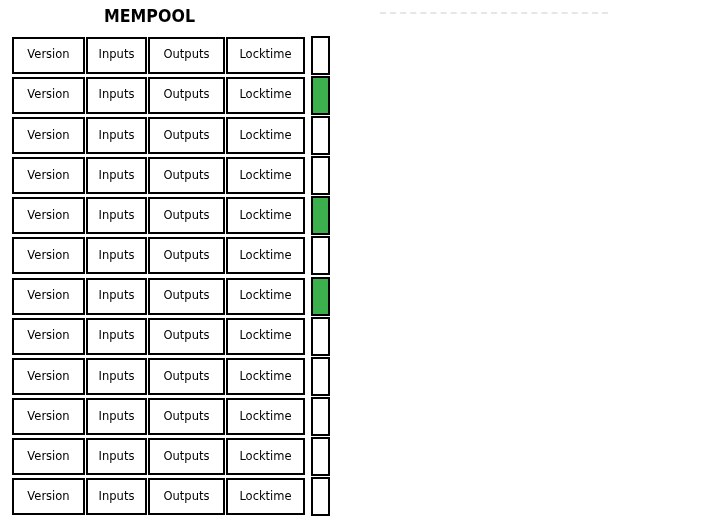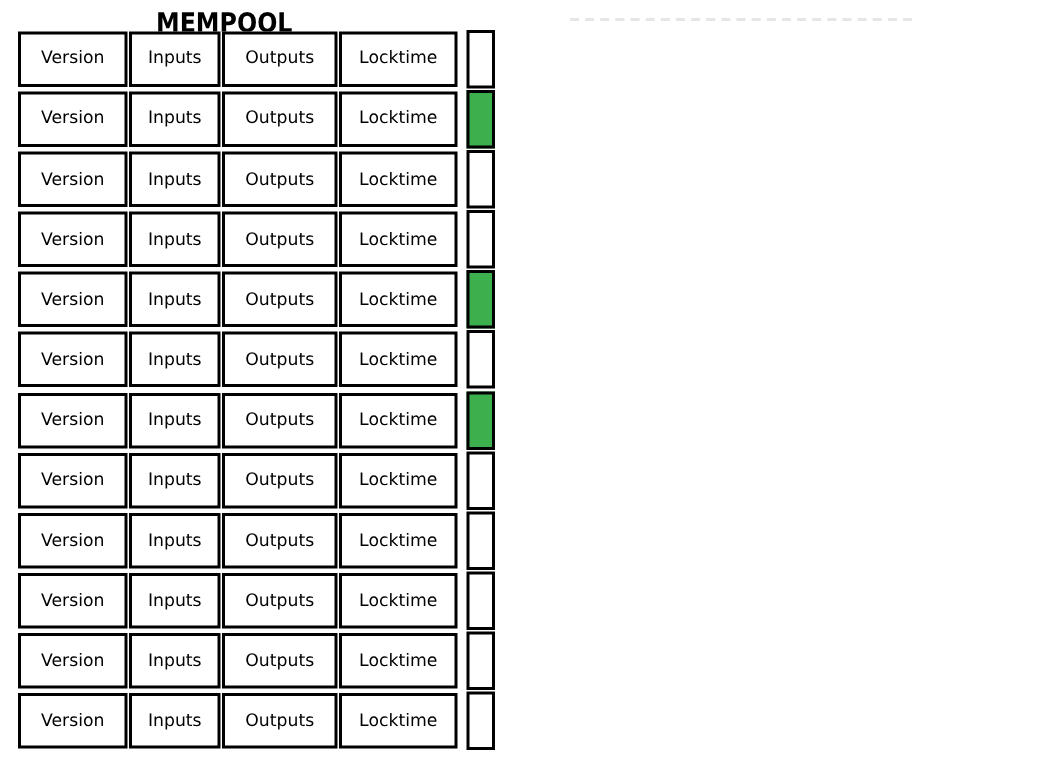--- a/index.html
+++ b/index.html
@@ -30,21 +30,21 @@
     position: absolute;
     left: 380px;
     top: 12px;
     width: 228px;
     height: 0;
     border-top: 2px dashed var(--dash-color, #e6e6e6);
   }
   .rows {
     position: absolute;
     left: 12px;
-    top: 19px;
+    top: 35px;
     display: flex;
     flex-direction: column;
   }
   .tx-row {
     height: 40.17px;
     display: flex;
     align-items: center;
   }
   .tx-group {
     display: flex;

